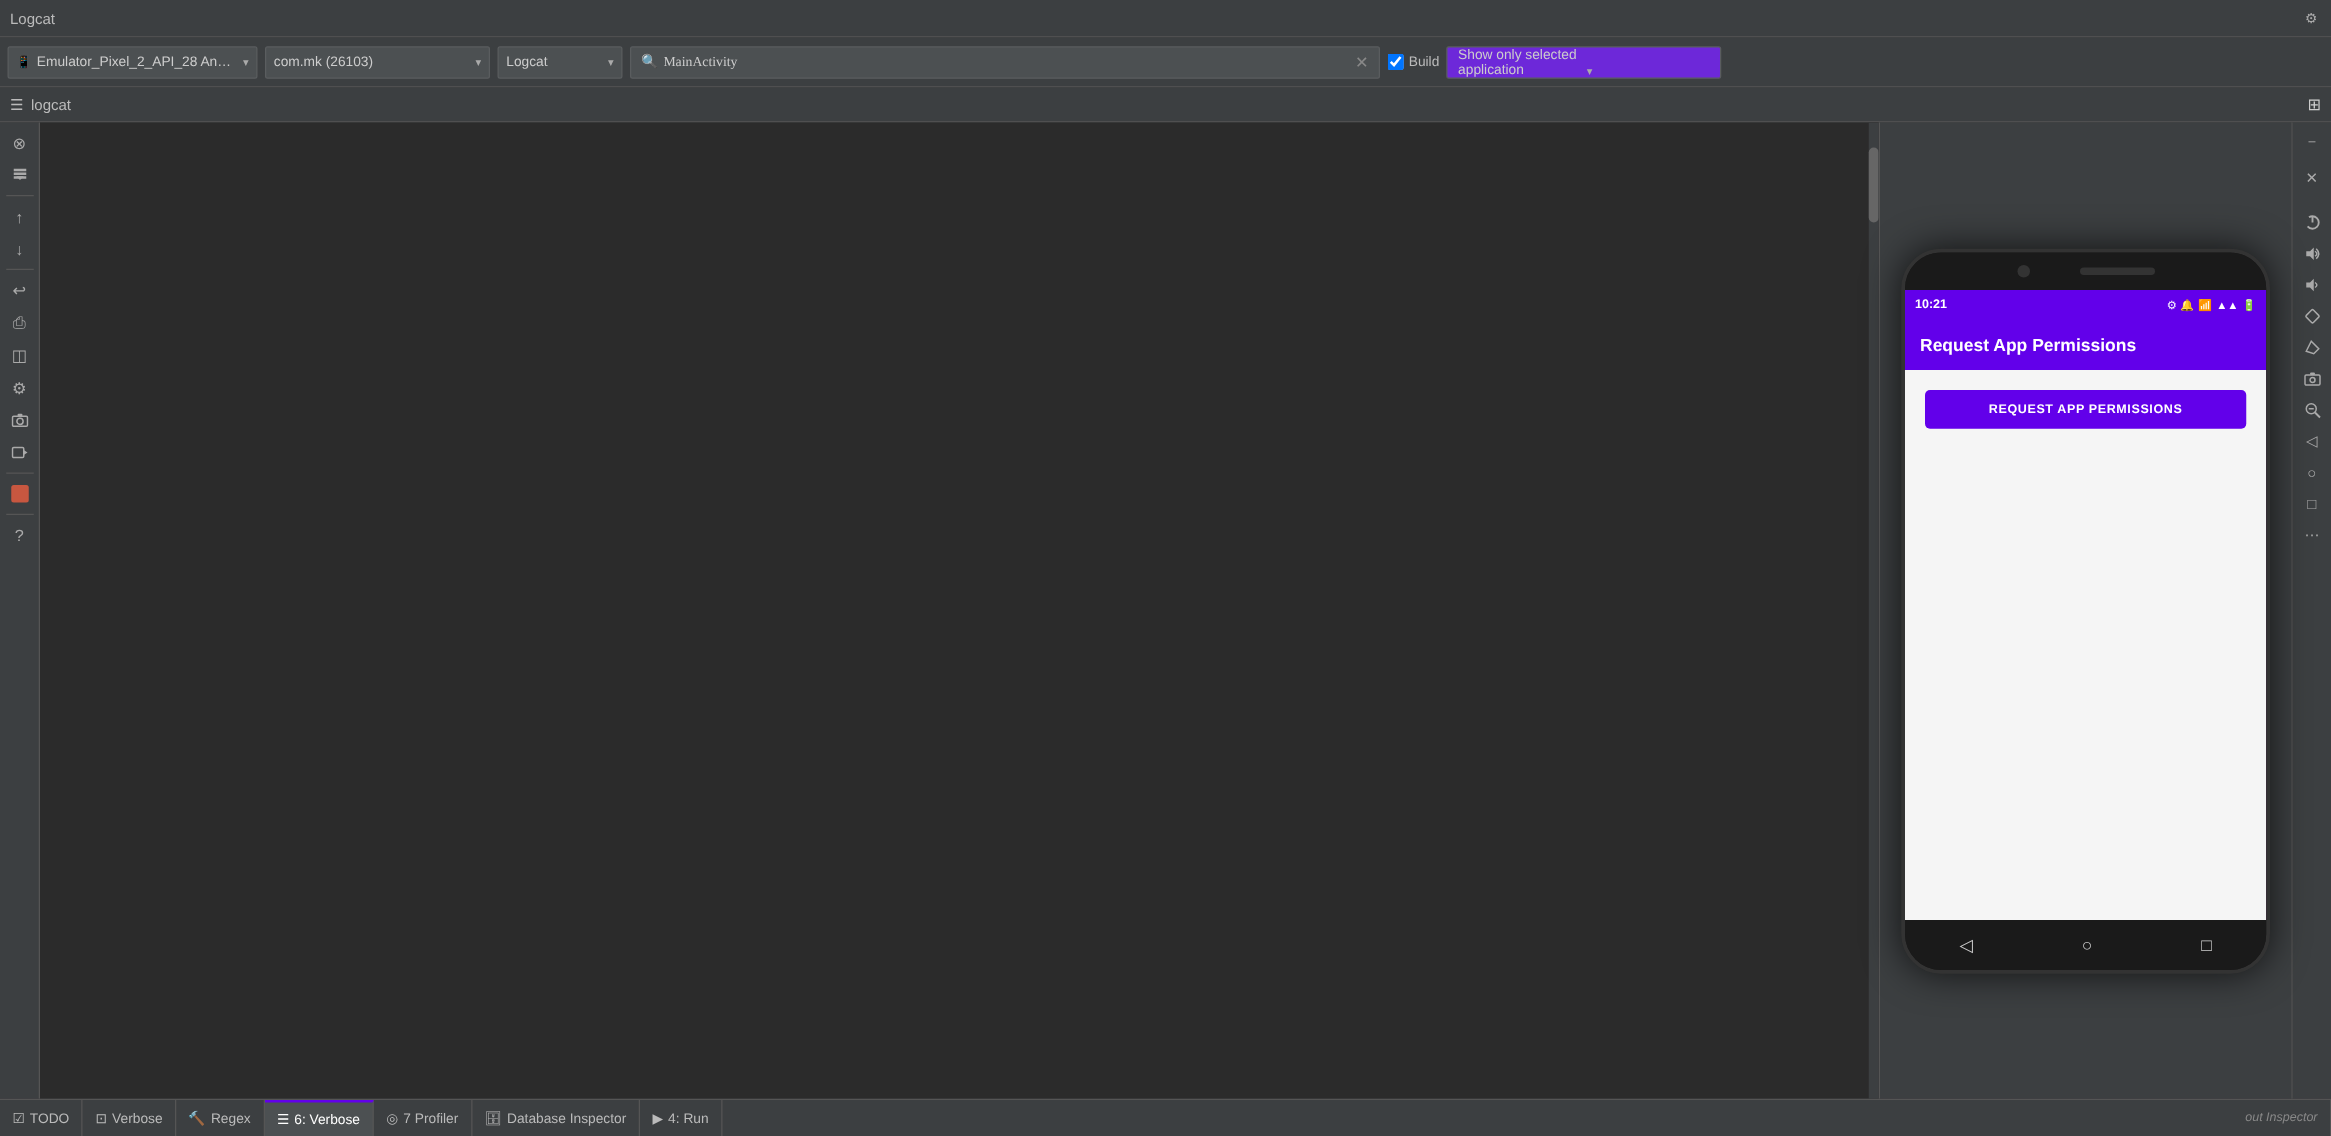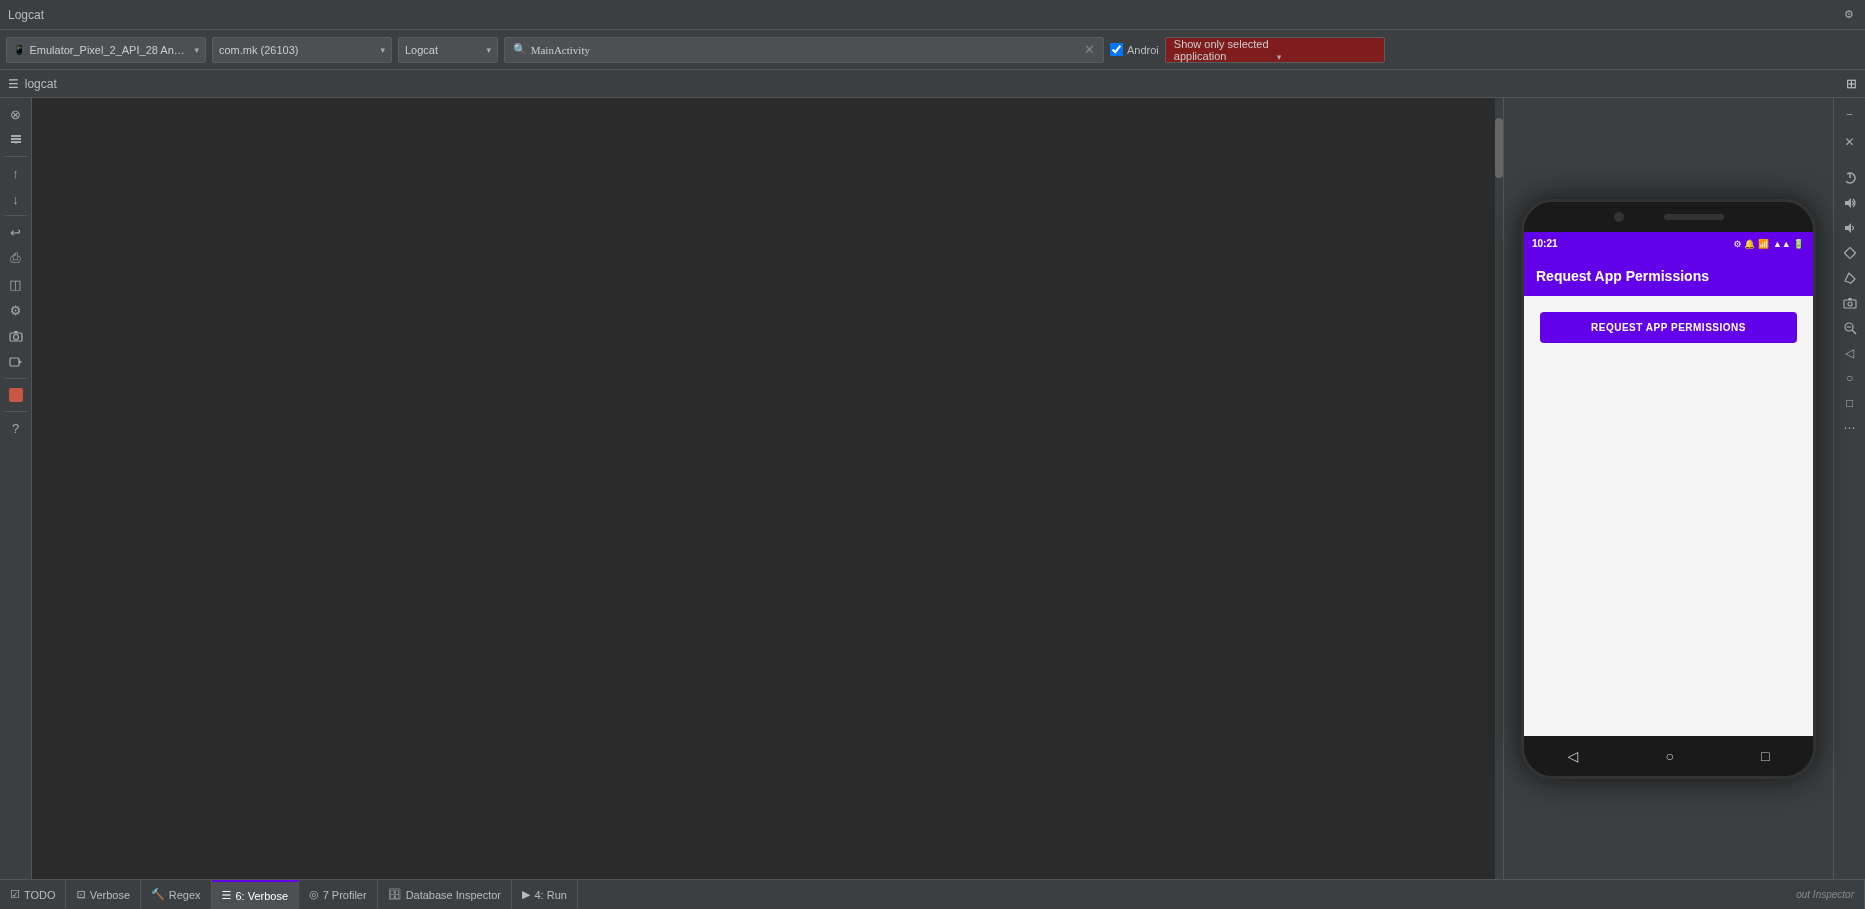--- a/index.html
+++ b/index.html
@@ -107,21 +107,21 @@
     }
     .regex-check {
       display: flex;
       align-items: center;
       gap: 4px;
       color: #bbb;
       font-size: 11px;
     }
     .regex-check input { cursor: pointer; }
     .show-only-select {
-      background: #7f1d1d;
+      background: #6d28d9;
       border: 1px solid #5a5d5f;
       color: #ccc;
       height: 26px;
       padding: 0 8px;
       border-radius: 2px;
       font-size: 11px;
       display: flex;
       align-items: flex-end;
       gap: 4px;
       cursor: pointer;
@@ -401,21 +401,21 @@
   </div>
 
   <div class="search-box">
     <span style="color:#888;font-size:11px;">🔍</span>
     <input type="text" value="MainActivity" style="background: transparent; border: none; color: rgb(204, 204, 204); font-size: 11px; outline: none; flex: 1 1 0%; font-family: Liberation Serif, serif;">
     <span class="search-clear">✕</span>
   </div>
 
   <div class="regex-check">
     <input type="checkbox" checked="" style="">
-    <span>Androi</span>
+    <span>Build</span>
   </div>
 
   <div class="show-only-select">
     <span style="flex:1;">Show only selected application</span>
     <span class="dropdown-arrow">▾</span>
   </div>
 </div>
 
 <div id="logcat-header">
   <div id="logcat-header-left">

